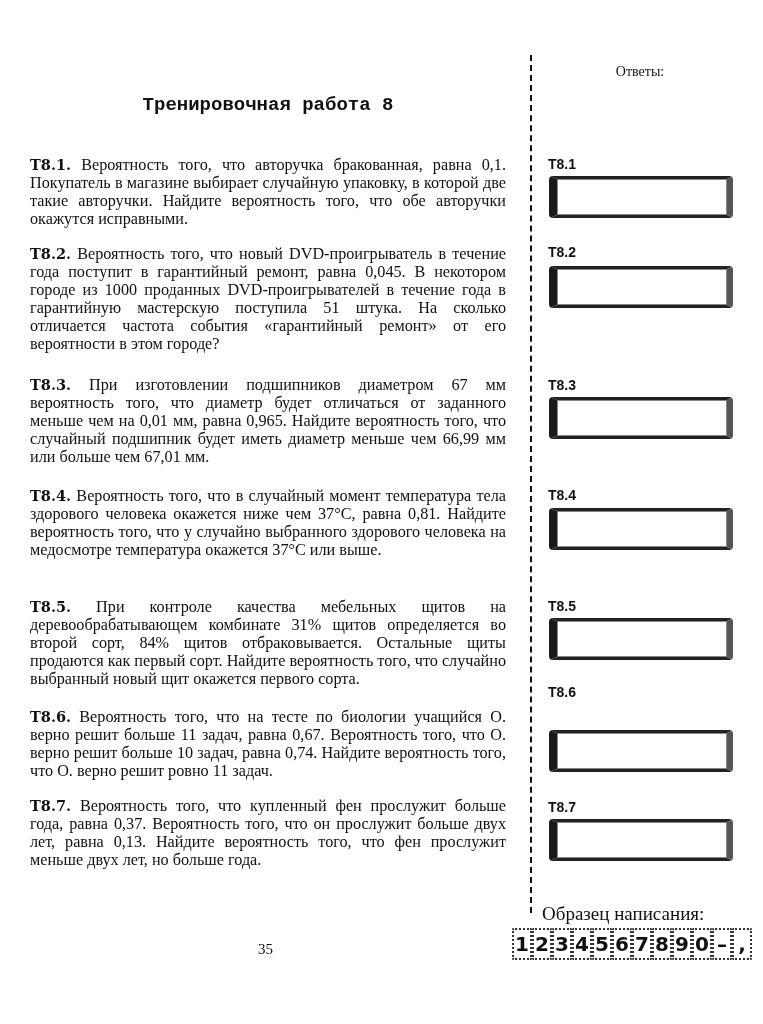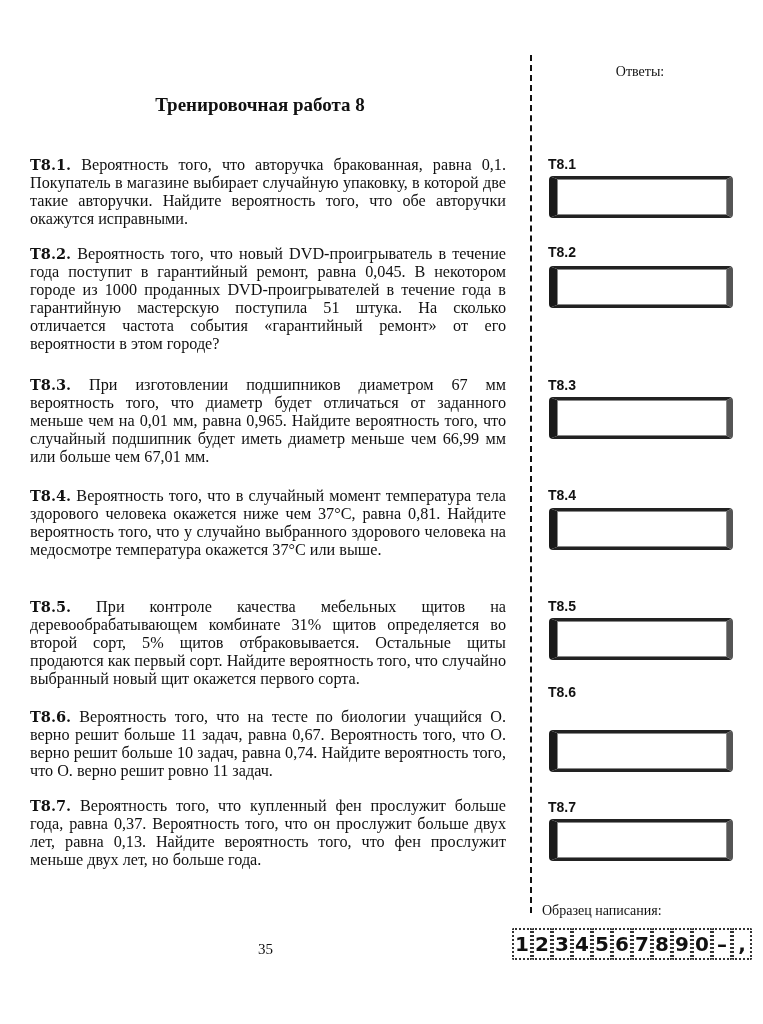--- a/index.html
+++ b/index.html
@@ -1,33 +1,33 @@
 <!DOCTYPE html>
 <html><head>
 <meta charset="utf-8">
 <style>
   html, body { margin: 0; padding: 0; background: #ffffff; }
   body { width: 763px; height: 1024px; position: relative; overflow: hidden;
          font-family: "DejaVu Serif", "Liberation Serif", serif; color: #111; }
-  .title { position: absolute; left: 60px; width: 400px; top: 92px; text-align: center;
-           font-family: Liberation Serif, serif; font-weight: bold; font-size: 19px; line-height: 26px; }
+  .title { position: absolute; left: 68px; width: 400px; top: 92px; text-align: center;
+           font-family: Liberation Mono, monospace; font-weight: bold; font-size: 19px; line-height: 26px; }
   .problem { position: absolute; left: 30px; width: 476px; font-family: "Liberation Serif", serif;
              font-size: 16.2px; line-height: 18px; text-align: justify; }
   .problem .num { font-weight: bold; font-family: "DejaVu Serif", serif; font-size: 14.5px; }
   .divider { position: absolute; left: 530px; top: 55px; height: 858px; width: 0;
              border-left: 2px dashed #111; }
   .answers-header { position: absolute; left: 560px; width: 160px; top: 64px; text-align: center;
                     font-family: "Liberation Serif", serif; font-size: 14px; }
   .ans-label { position: absolute; left: 548px; font-family: Liberation Sans, sans-serif; font-weight: bold;
                font-size: 14px; }
   .ans-box { position: absolute; left: 549px; width: 170px; height: 36px; background: #fff;
              border: 3px solid #222; border-left: 8px solid #1a1a1a; border-right: 6px solid #555;
              border-radius: 4px; box-shadow: inset 0 0 0 1px #888; }
   .sample-label { position: absolute; left: 542px; top: 903px; font-family: "Liberation Serif", serif;
-                  font-size: 14px; }
+                  font-size: 19px; }
   .sample-row { position: absolute; left: 512px; top: 928px; display: flex; }
   .sample-cell { width: 16px; height: 28px; border: 2px dotted #333; margin-right: 0px;
                  display: flex; align-items: center; justify-content: center;
                  font-family: "DejaVu Sans", sans-serif; font-weight: bold; font-size: 20px;
                  border-radius: 2px; }
   .page-num { position: absolute; left: 258px; top: 941px; font-family: "Liberation Serif", serif;
               font-size: 15px; }
 </style>
 </head>
 <body>
@@ -47,21 +47,21 @@
 <div class="problem" style="top:376px">
   <span class="num">T8.3.</span>
   <span>При изготовлении подшипников диаметром 67 мм вероятность того, что диаметр будет отличаться от заданного меньше чем на 0,01 мм, равна 0,965. Найдите вероятность того, что случайный подшипник будет иметь диаметр меньше чем 66,99 мм или больше чем 67,01 мм.</span>
 </div>
 <div class="problem" style="top:487px">
   <span class="num">T8.4.</span>
   <span>Вероятность того, что в случайный момент температура тела здорового человека окажется ниже чем 37°C, равна 0,81. Найдите вероятность того, что у случайно выбранного здорового человека на медосмотре температура окажется 37°C или выше.</span>
 </div>
 <div class="problem" style="top:598px">
   <span class="num">T8.5.</span>
-  <span>При контроле качества мебельных щитов на деревообрабатывающем комбинате 31% щитов определяется во второй сорт, 5% щитов отбраковывается. Остальные щиты продаются как первый сорт. Найдите вероятность того, что случайно выбранный новый щит окажется первого сорта.</span>
+  <span>При контроле качества мебельных щитов на деревообрабатывающем комбинате 31% щитов определяется во второй сорт, 84% щитов отбраковывается. Остальные щиты продаются как первый сорт. Найдите вероятность того, что случайно выбранный новый щит окажется первого сорта.</span>
 </div>
 <div class="problem" style="top:708px">
   <span class="num">T8.6.</span>
   <span>Вероятность того, что на тесте по биологии учащийся О. верно решит больше 11 задач, равна 0,67. Вероятность того, что О. верно решит больше 10 задач, равна 0,74. Найдите вероятность того, что О. верно решит ровно 11 задач.</span>
 </div>
 <div class="problem" style="top:797px">
   <span class="num">T8.7.</span>
   <span>Вероятность того, что купленный фен прослужит больше года, равна 0,37. Вероятность того, что он прослужит больше двух лет, равна 0,13. Найдите вероятность того, что фен прослужит меньше двух лет, но больше года.</span>
 </div>
 

